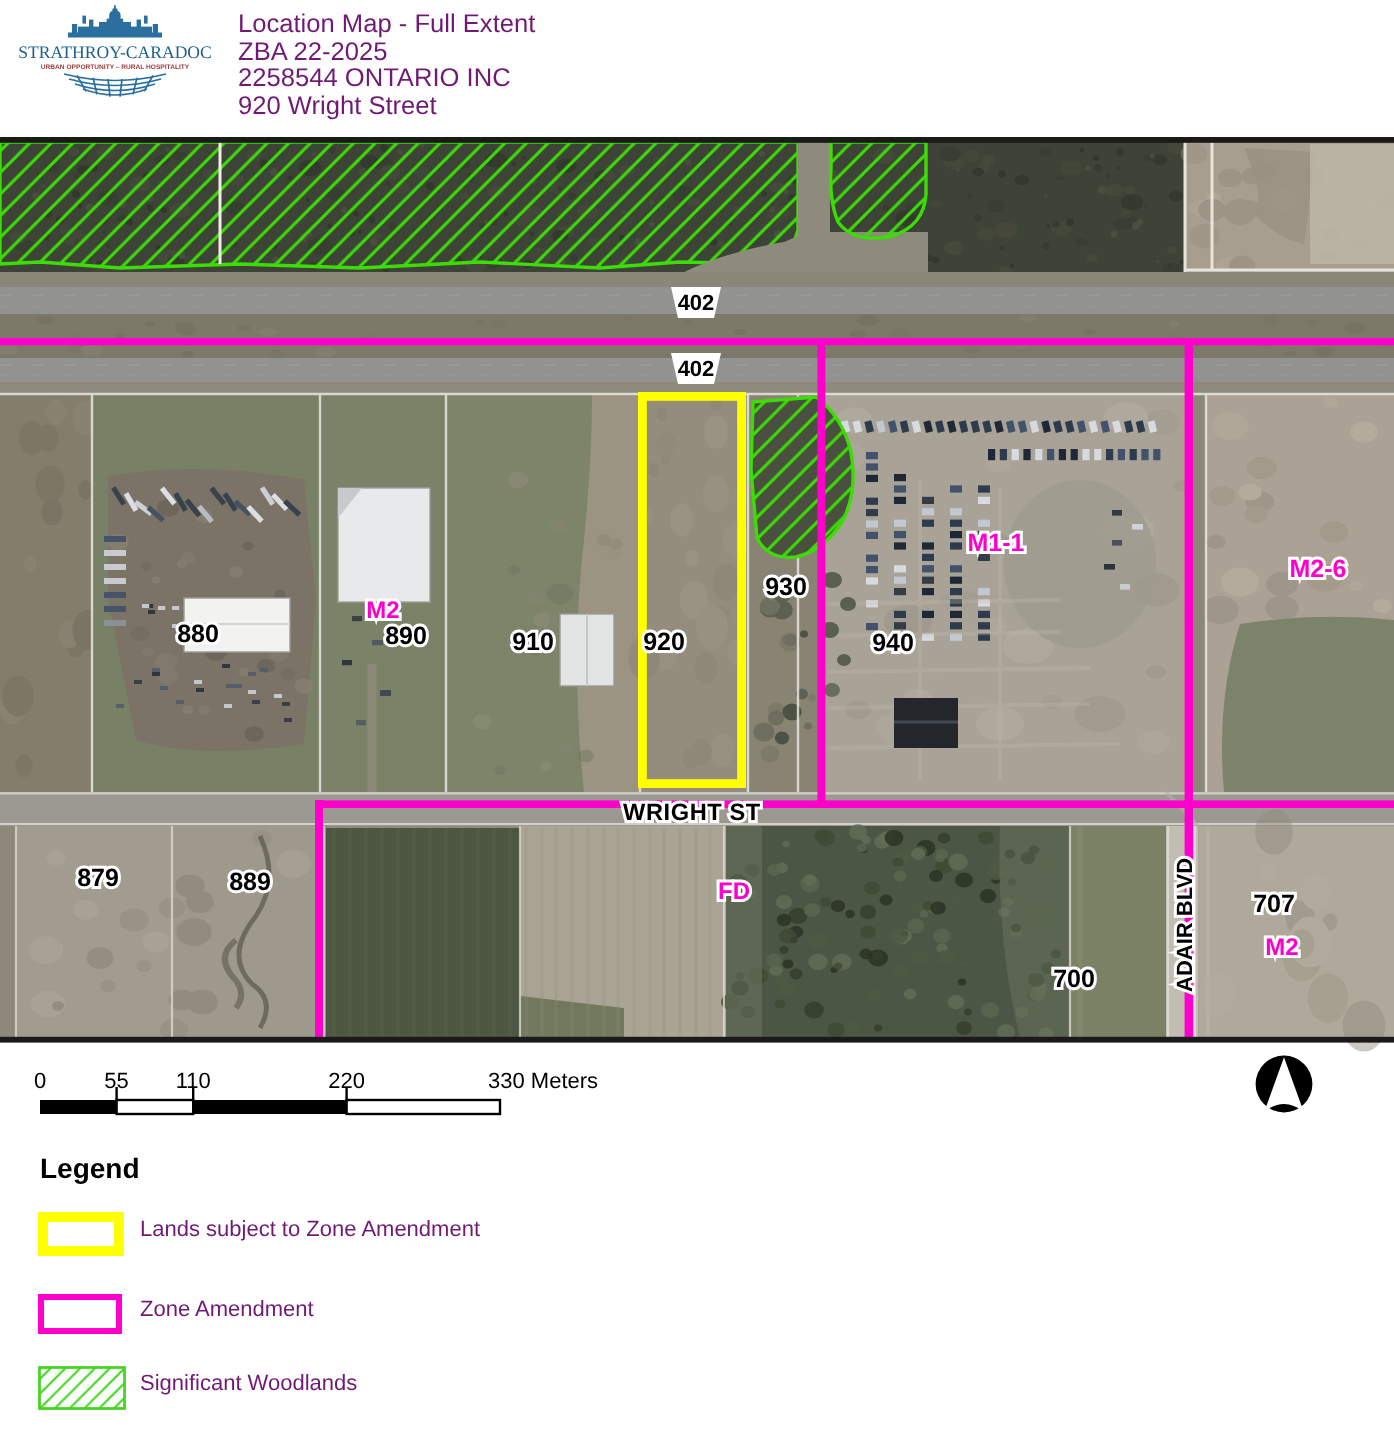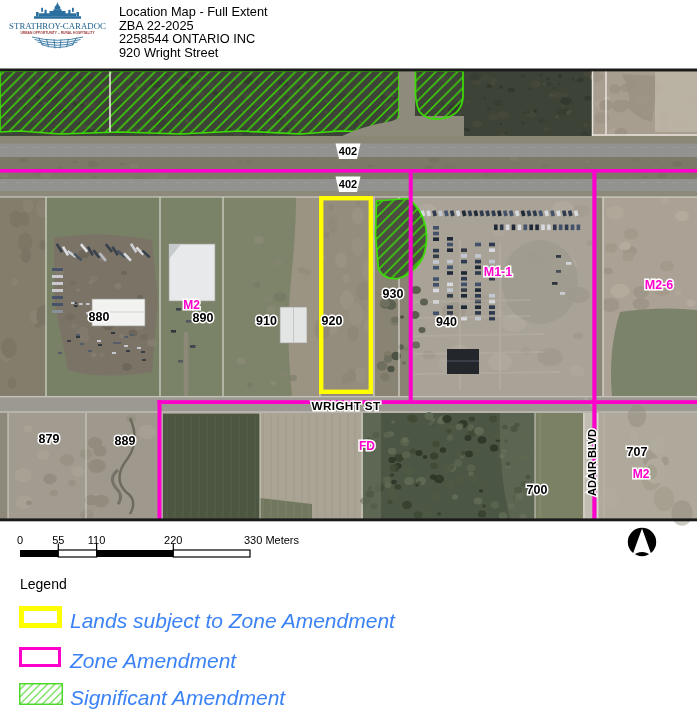--- a/index.html
+++ b/index.html
@@ -1,18 +1,18 @@
 <!DOCTYPE html>
 <html><head>
 <meta charset="utf-8">
 <style>
 html,body{margin:0;padding:0;width:697px;height:725px;background:#ffffff;font-family:"Liberation Sans",sans-serif;overflow:hidden;}
 .abs{position:absolute;}
-#hdrtext{position:absolute;left:119px;top:5.4px;font-size:12.8px;line-height:13.5px;color:#000000;}
-.leglab{position:absolute;left:70px;font-size:21px;color:#3b82f6;font-style:italic;}
+#hdrtext{position:absolute;left:119px;top:5.4px;font-size:12.8px;line-height:13.5px;color:#701a75;}
+.leglab{position:absolute;left:70px;font-size:11px;color:#701a75;}
 </style>
 </head>
 <body>
 
 <svg class="abs" style="left:6px;top:0px" width="110" height="52" viewBox="0 0 110 52">
 
 <g fill="#2b6f9e">
 <path d="M48.6 9.5 L48.6 7.6 Q48.6 6 50.2 5.4 L50.2 4.2 L51 4.2 L51 2.6 L51.9 2.6 L51.9 4.2 L52.7 4.2 L52.7 5.4 Q54.3 6 54.3 7.6 L54.3 9.5 Z"></path>
 <rect x="47.3" y="9.3" width="8.3" height="4.4"></rect>
 <rect x="43.5" y="11" width="16" height="3"></rect>
@@ -1079,32 +1079,32 @@
 <rect x="96.6" y="550" width="76.7" height="7" fill="#000"></rect>
 <rect x="173.3" y="550" width="76.7" height="7" fill="#fff" stroke="#000" stroke-width="1.2"></rect>
 </g>
 
 <g>
 <circle cx="642" cy="542" r="14.2" fill="#000"></circle>
 <path d="M642 528.6 L651.8 555.8 Q642 548.2 632.2 555.8 Z" fill="#fff"></path>
 </g>
 </svg>
 
-<div class="abs" style="left:20px;top:576px;font-size:14px;font-weight:normal;">Legend</div>
+<div class="abs" style="left:20px;top:576px;font-size:14px;font-weight:bold;">Legend</div>
 
 <div class="abs" style="left:19px;top:606px;width:33px;height:12px;background:#fff;border:5px solid #ffff00;"></div>
 
 <div class="leglab" style="top:609px;">Lands subject to Zone Amendment</div>
 
 <div class="abs" style="left:19px;top:647px;width:36px;height:14px;background:#fff;border:3.5px solid #ff00cc;"></div>
 
 <div class="leglab" style="top:649px;">Zone Amendment</div>
 
 <svg class="abs" style="left:19px;top:683px" width="44" height="22" viewBox="0 0 44 22">
 <defs>
       <pattern id="lh" width="7.4" height="7.4" patternUnits="userSpaceOnUse">
         <path d="M0 7.4 L7.4 0 M-1.85 1.85 L1.85 -1.85 M5.55 9.25 L9.25 5.55" stroke="#46d622" stroke-width="1.1" fill="none"></path>
       </pattern>
     </defs>
 <rect x="0.75" y="0.75" width="42.5" height="20.5" fill="url(#lh)" stroke="#46d622" stroke-width="1.4"></rect>
 </svg>
 
-<div class="leglab" style="top:686px;">Significant Amendment</div>
+<div class="leglab" style="top:686px;">Significant Woodlands</div>
 
 </body></html>

